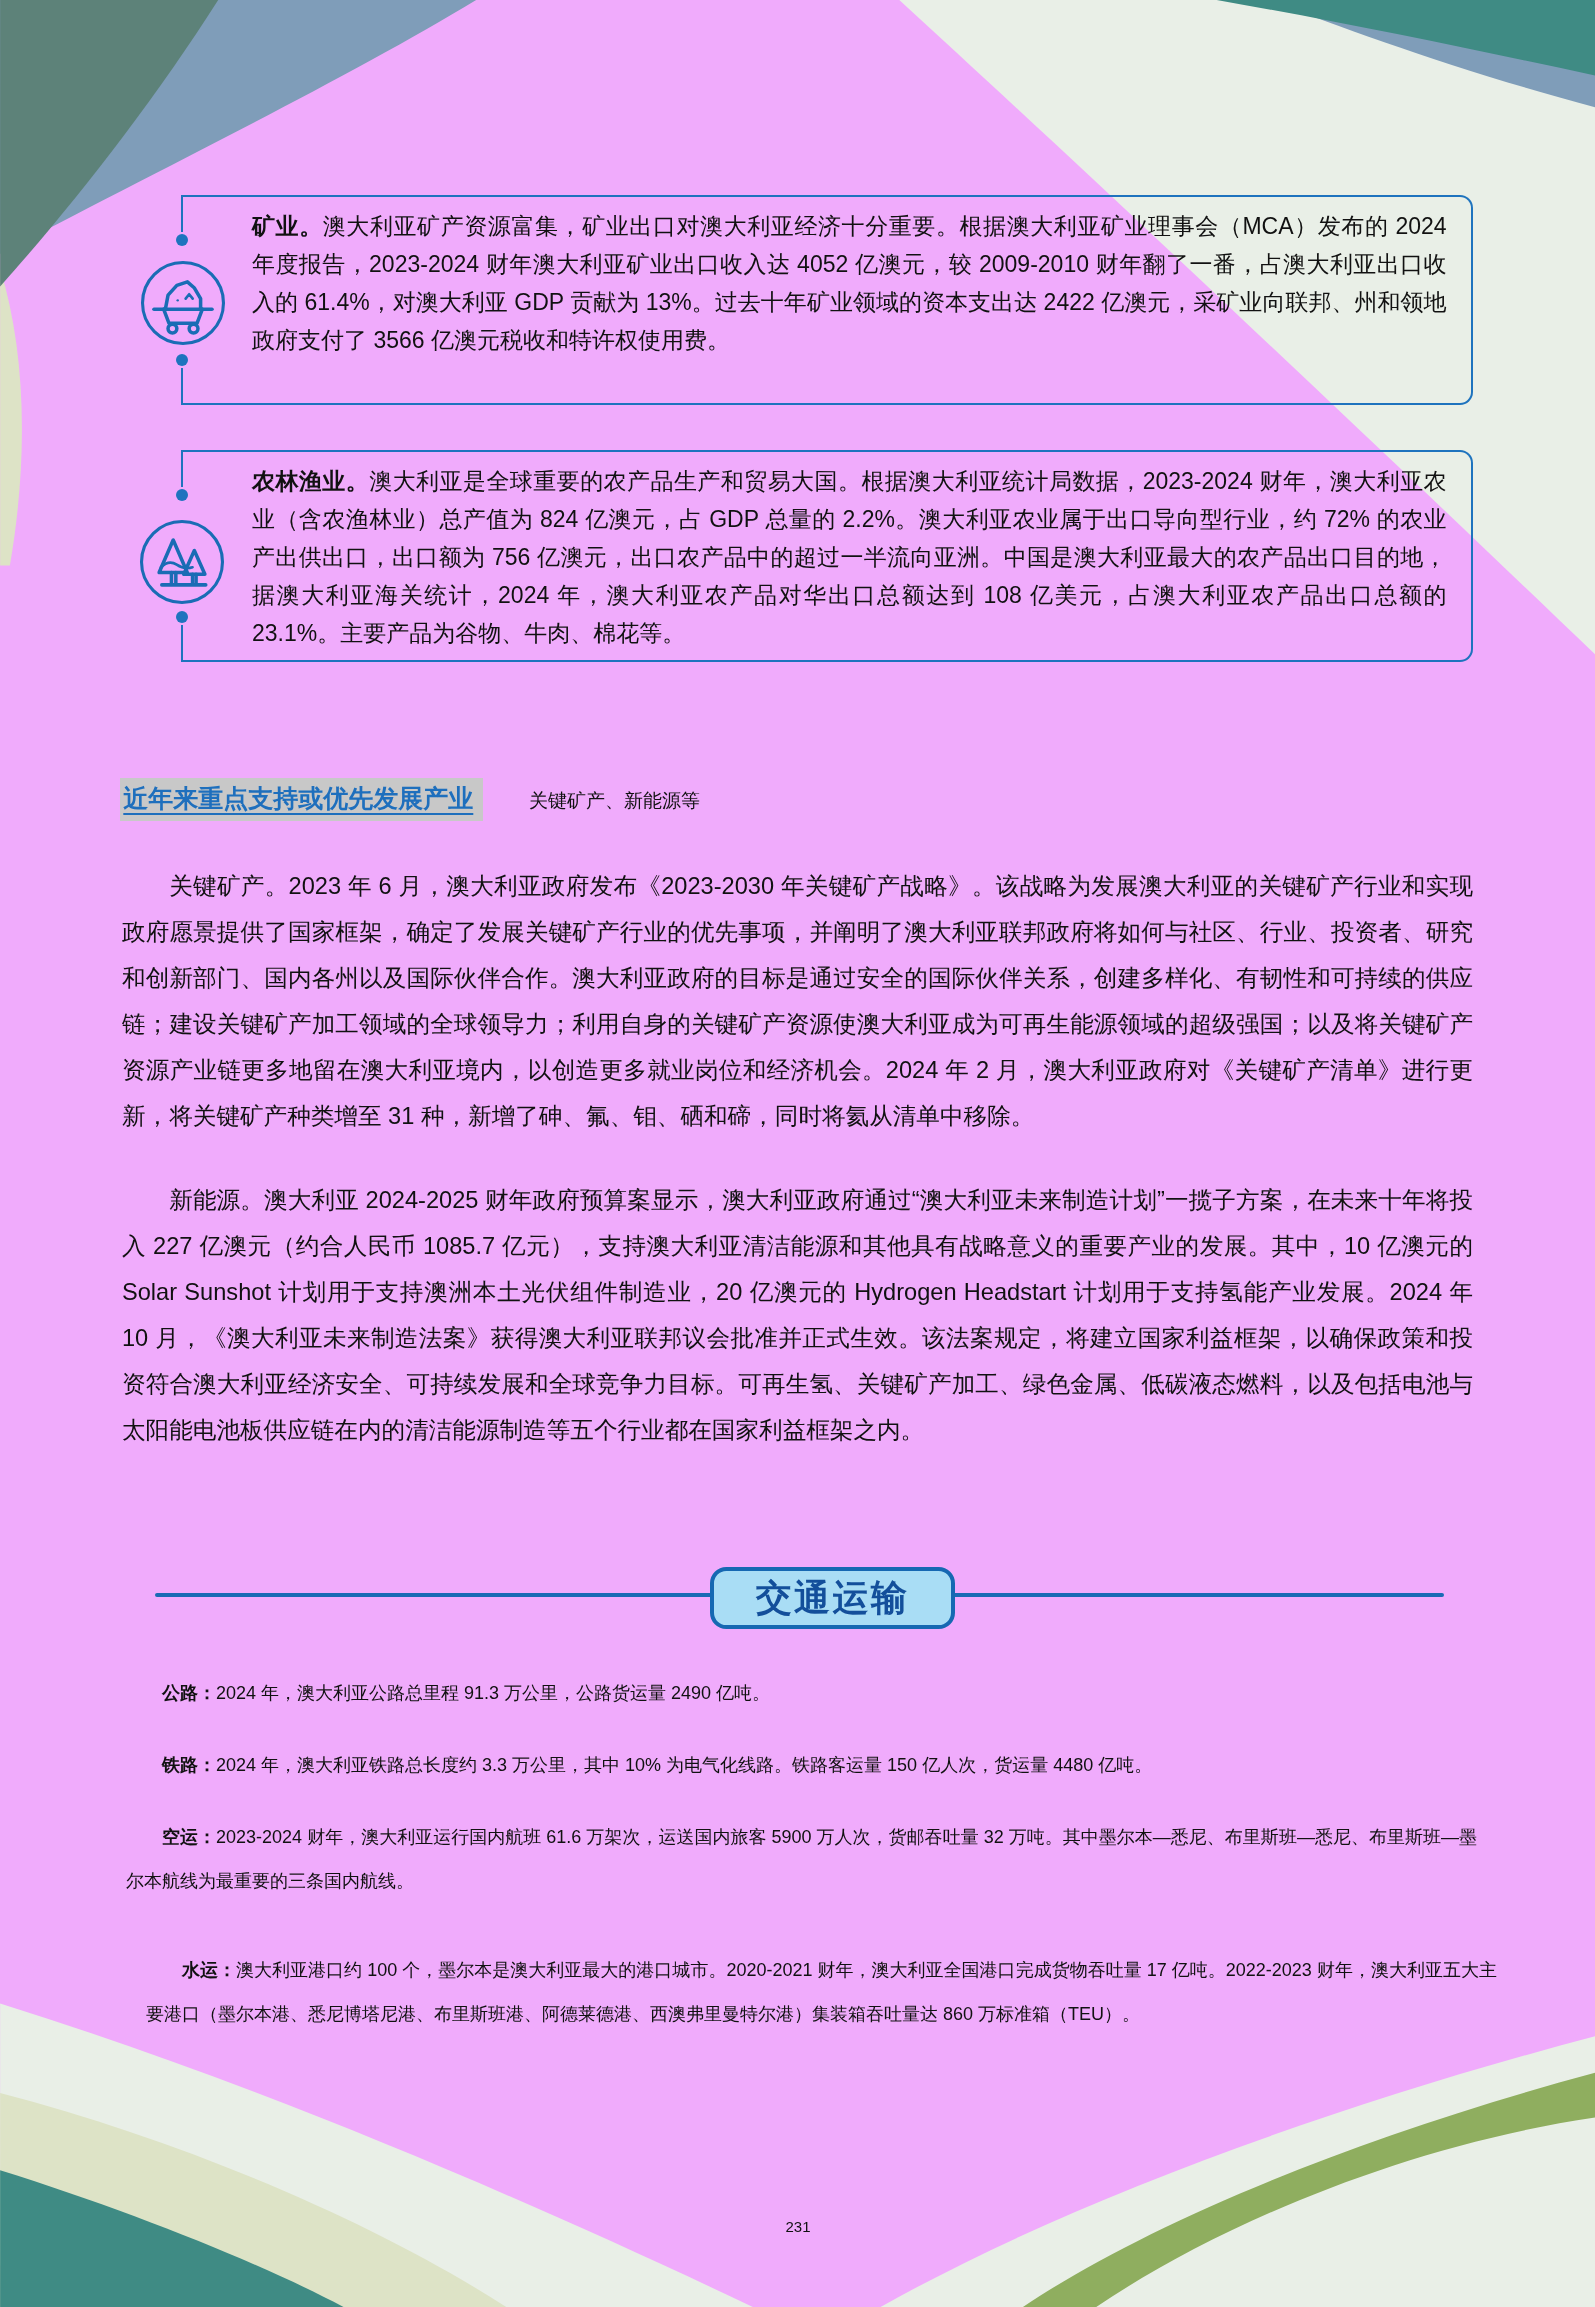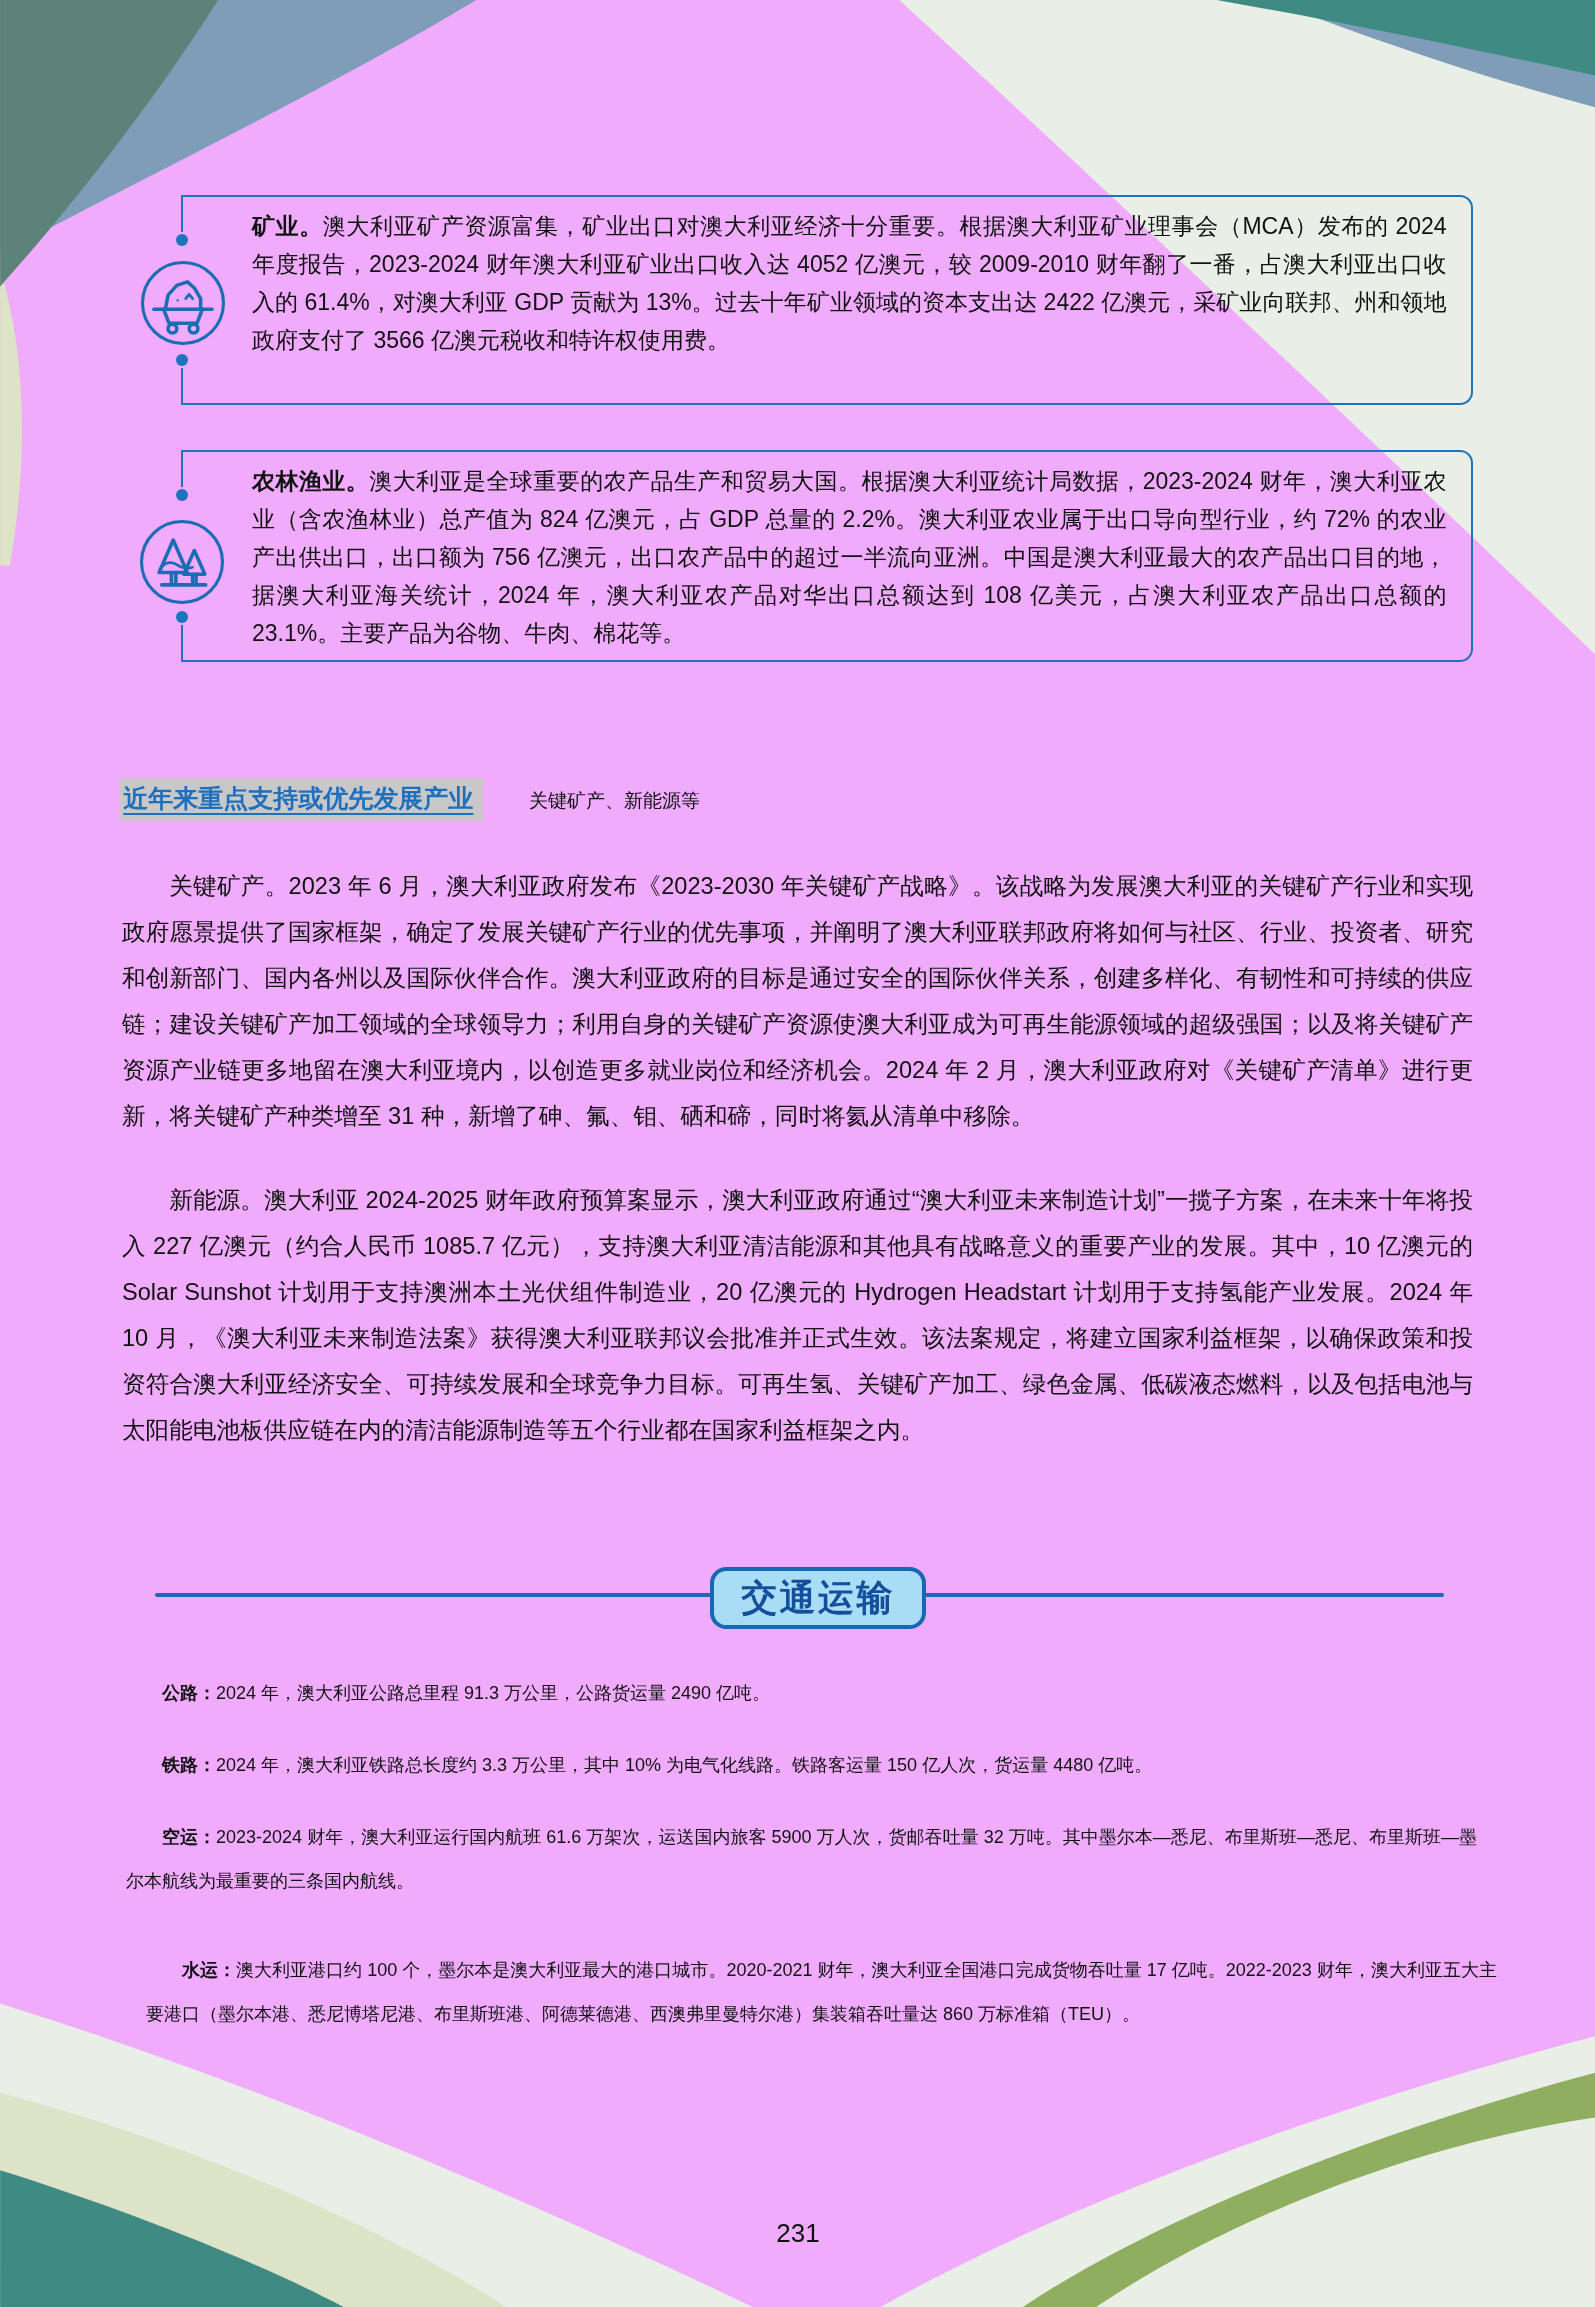--- a/index.html
+++ b/index.html
@@ -58,36 +58,36 @@
   .body-p{
     position:absolute;left:122px;width:1351px;
     font-size:23.6px;line-height:46px;text-align:justify;
     text-indent:2em;
   }
   .body-p .lead{font-weight:normal;}
 
   
   .rule{position:absolute;left:155px;top:1593px;width:1289px;height:4.1px;background:var(--rule-blue);border-radius:2.4px;}
   .badge{
-    position:absolute;left:710px;top:1567px;width:216px;height:62px;
+    position:absolute;left:710px;top:1567px;width:245px;height:62px;
     background:var(--badge-fill);
     border:4.9px solid var(--badge-border);
     border-radius:16.3px;
     display:flex;align-items:center;justify-content:center;
     font-size:36px;font-weight:bold;color:var(--badge-text);
     letter-spacing:2.4px;
   }
   .transport-p{
     position:absolute;left:126px;width:1351px;
     font-size:18px;line-height:44px;text-align:justify;
     text-indent:2em;
   }
   .transport-p .lead{font-weight:bold;}
 
-  .page-number{position:absolute;left:0;top:2218px;width:100%;text-align:center;font-size:26px;color:var(--text-black);}
+  .page-number{position:absolute;left:0;top:2218px;width:100%;text-align:center;font-size:15px;color:var(--text-black);}
 </style>
 </head>
 <body>
 
 <div class="page">
 
   <svg class="bg" viewBox="0 0 1961 2835" aria-hidden="true">
 
     <path fill="#e9efe7" d="M1105,0 C1340,215 1690,545 1961,805 L1961,0 Z"></path>
     <path fill="#7f9db9" d="M1560,0 L1961,0 L1961,132 C1795,88 1660,38 1560,0 Z"></path>

